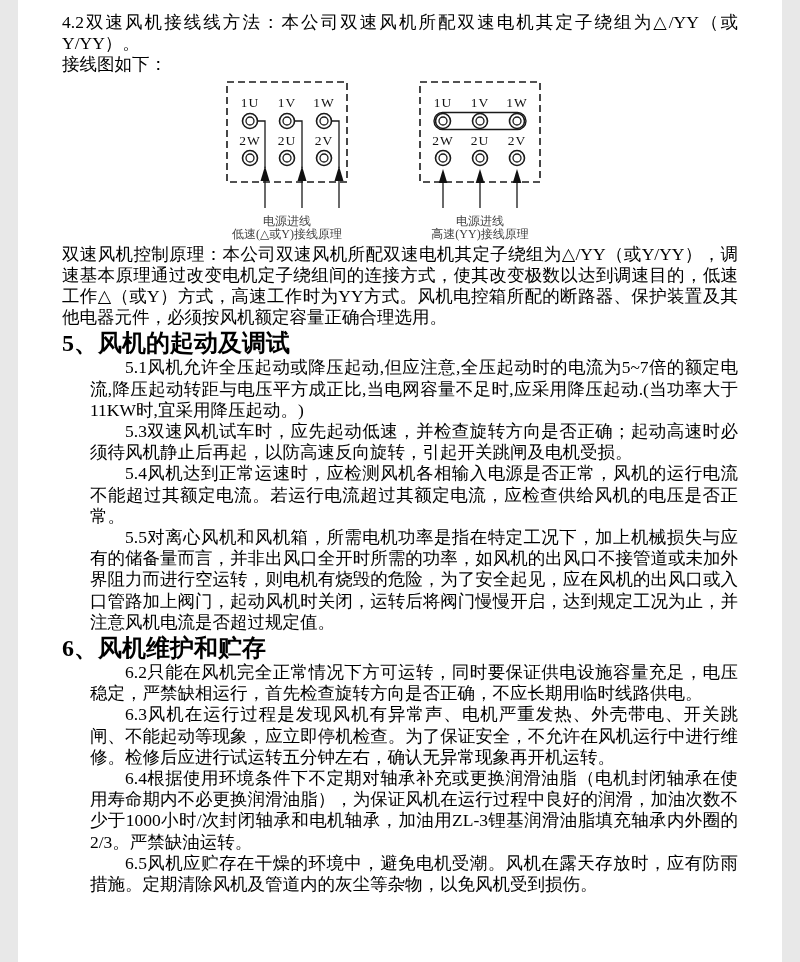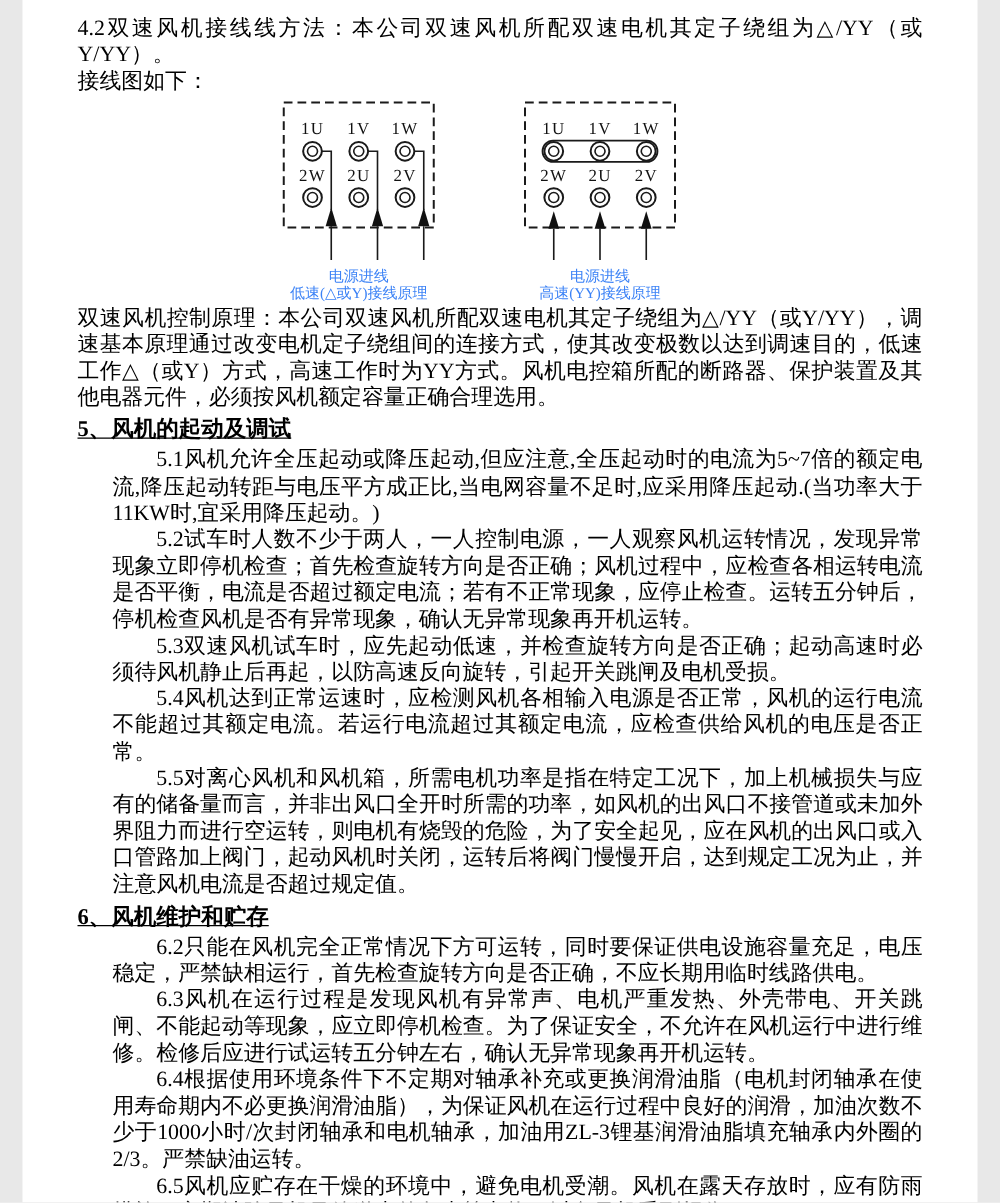--- a/index.html
+++ b/index.html
@@ -11,25 +11,24 @@
     padding: 12px 44px 0 44px;
     box-sizing: border-box;
     font-family: "Liberation Serif", "DejaVu Serif", serif;
     font-size: 17.5px;
     line-height: 21.2px;
     overflow: hidden;
   }
   .para { text-align: justify; }
   .para.indent { text-indent: 2em; margin-left: 28px; }
   .sec-heading {
-    font-size: 18px;
+    font-size: 24px;
     font-weight: bold;
     line-height: 26px;
     margin: 2px 0 1px 0;
-    text-decoration: underline;
   }
   .diagram-area { position: relative; height: 168px; }
   .diagram { position: absolute; top: 2px; width: 170px; }
   .diagram.left { left: 140px; }
   .diagram.right { left: 333px; }
   .diag-svg { display: block; }
   .dash-box { fill: none; stroke: #1a1a1a; stroke-width: 1.6; stroke-dasharray: 7 4; }
   .ring  { fill: #ffffff; stroke: #1a1a1a; stroke-width: 1.6; }
   .ring2 { fill: #ffffff; stroke: #1a1a1a; stroke-width: 1.3; }
   .wire  { fill: none; stroke: #1a1a1a; stroke-width: 1.3; }
@@ -37,21 +36,21 @@
   .bar { fill: none; stroke: #1a1a1a; stroke-width: 1.4; }
   .tlabel {
     font-family: "Liberation Serif", "DejaVu Serif", serif;
     font-size: 13.5px; letter-spacing: 1px;
     text-anchor: middle; fill: #111111;
   }
   .caption {
     text-align: center;
     font-size: 12px;
     line-height: 13.5px;
-    color: #3b82f6;
+    color: #404040;
     margin-top: 2px;
     white-space: nowrap;
   }
 </style>
 </head>
 <body>
 
 <div class="page">
 
   <div class="para">4.2双速风机接线线方法：本公司双速风机所配双速电机其定子绕组为△/YY（或Y/YY）。</div>
@@ -164,21 +163,20 @@
         <div>电源进线</div>
         <div>高速(YY)接线原理</div>
       </div>
     </div>
   </div>
 
   <div class="para">双速风机控制原理：本公司双速风机所配双速电机其定子绕组为△/YY（或Y/YY），调速基本原理通过改变电机定子绕组间的连接方式，使其改变极数以达到调速目的，低速工作△（或Y）方式，高速工作时为YY方式。风机电控箱所配的断路器、保护装置及其他电器元件，必须按风机额定容量正确合理选用。</div>
 
   <div class="sec-heading">5、风机的起动及调试</div>
   <div class="para indent">5.1风机允许全压起动或降压起动,但应注意,全压起动时的电流为5~7倍的额定电流,降压起动转距与电压平方成正比,当电网容量不足时,应采用降压起动.(当功率大于11KW时,宜采用降压起动。)</div>
-  <div class="para indent">5.2试车时人数不少于两人，一人控制电源，一人观察风机运转情况，发现异常现象立即停机检查；首先检查旋转方向是否正确；风机过程中，应检查各相运转电流是否平衡，电流是否超过额定电流；若有不正常现象，应停止检查。运转五分钟后，停机检查风机是否有异常现象，确认无异常现象再开机运转。</div>
   <div class="para indent">5.3双速风机试车时，应先起动低速，并检查旋转方向是否正确；起动高速时必须待风机静止后再起，以防高速反向旋转，引起开关跳闸及电机受损。</div>
   <div class="para indent">5.4风机达到正常运速时，应检测风机各相输入电源是否正常，风机的运行电流不能超过其额定电流。若运行电流超过其额定电流，应检查供给风机的电压是否正常。</div>
   <div class="para indent">5.5对离心风机和风机箱，所需电机功率是指在特定工况下，加上机械损失与应有的储备量而言，并非出风口全开时所需的功率，如风机的出风口不接管道或未加外界阻力而进行空运转，则电机有烧毁的危险，为了安全起见，应在风机的出风口或入口管路加上阀门，起动风机时关闭，运转后将阀门慢慢开启，达到规定工况为止，并注意风机电流是否超过规定值。</div>
 
   <div class="sec-heading">6、风机维护和贮存</div>
   <div class="para indent">6.2只能在风机完全正常情况下方可运转，同时要保证供电设施容量充足，电压稳定，严禁缺相运行，首先检查旋转方向是否正确，不应长期用临时线路供电。</div>
   <div class="para indent">6.3风机在运行过程是发现风机有异常声、电机严重发热、外壳带电、开关跳闸、不能起动等现象，应立即停机检查。为了保证安全，不允许在风机运行中进行维修。检修后应进行试运转五分钟左右，确认无异常现象再开机运转。</div>
   <div class="para indent">6.4根据使用环境条件下不定期对轴承补充或更换润滑油脂（电机封闭轴承在使用寿命期内不必更换润滑油脂），为保证风机在运行过程中良好的润滑，加油次数不少于1000小时/次封闭轴承和电机轴承，加油用ZL-3锂基润滑油脂填充轴承内外圈的2/3。严禁缺油运转。</div>
   <div class="para indent">6.5风机应贮存在干燥的环境中，避免电机受潮。风机在露天存放时，应有防雨措施。定期清除风机及管道内的灰尘等杂物，以免风机受到损伤。</div>
 

